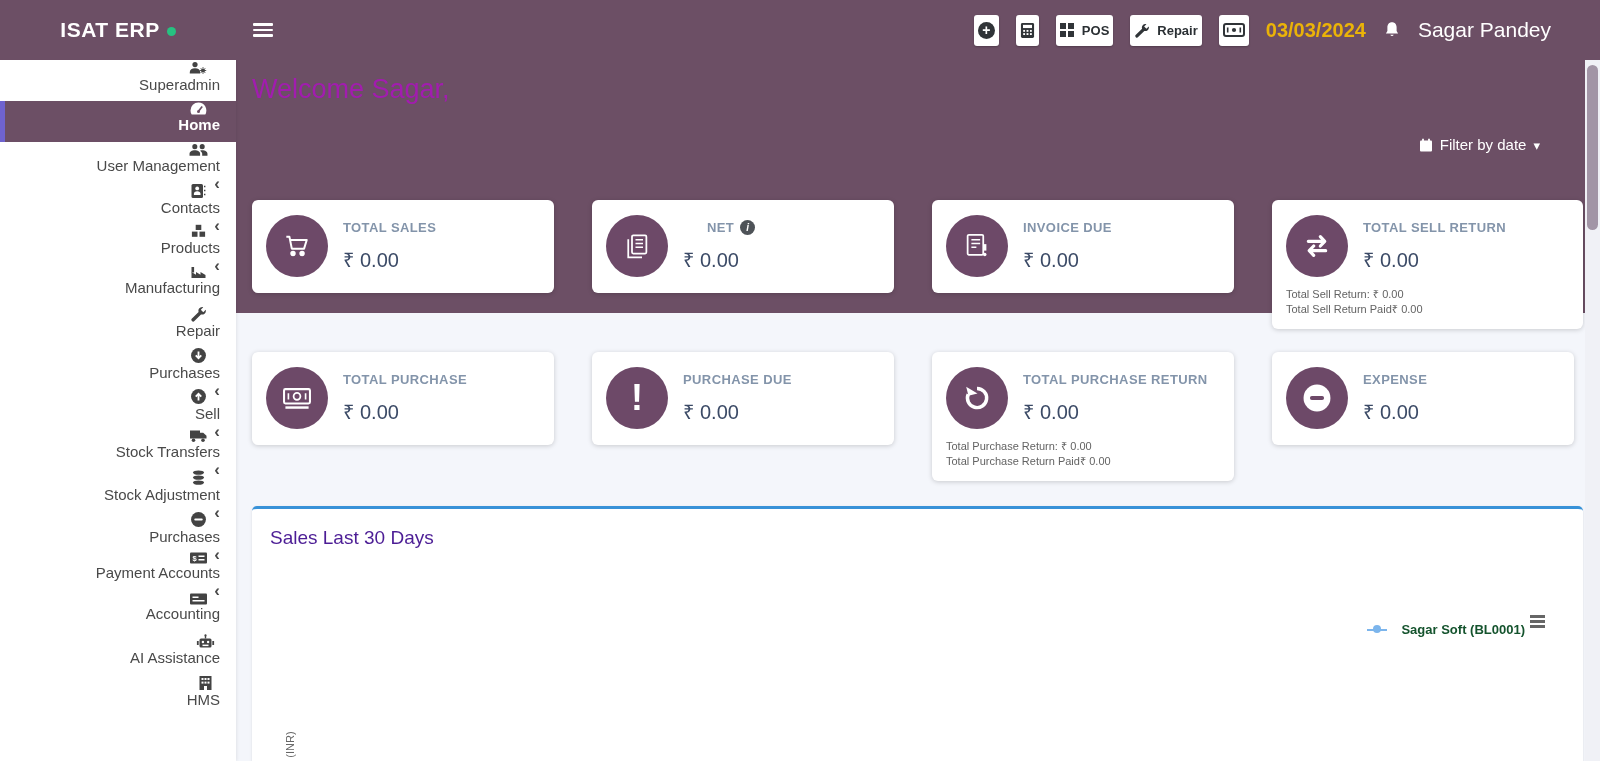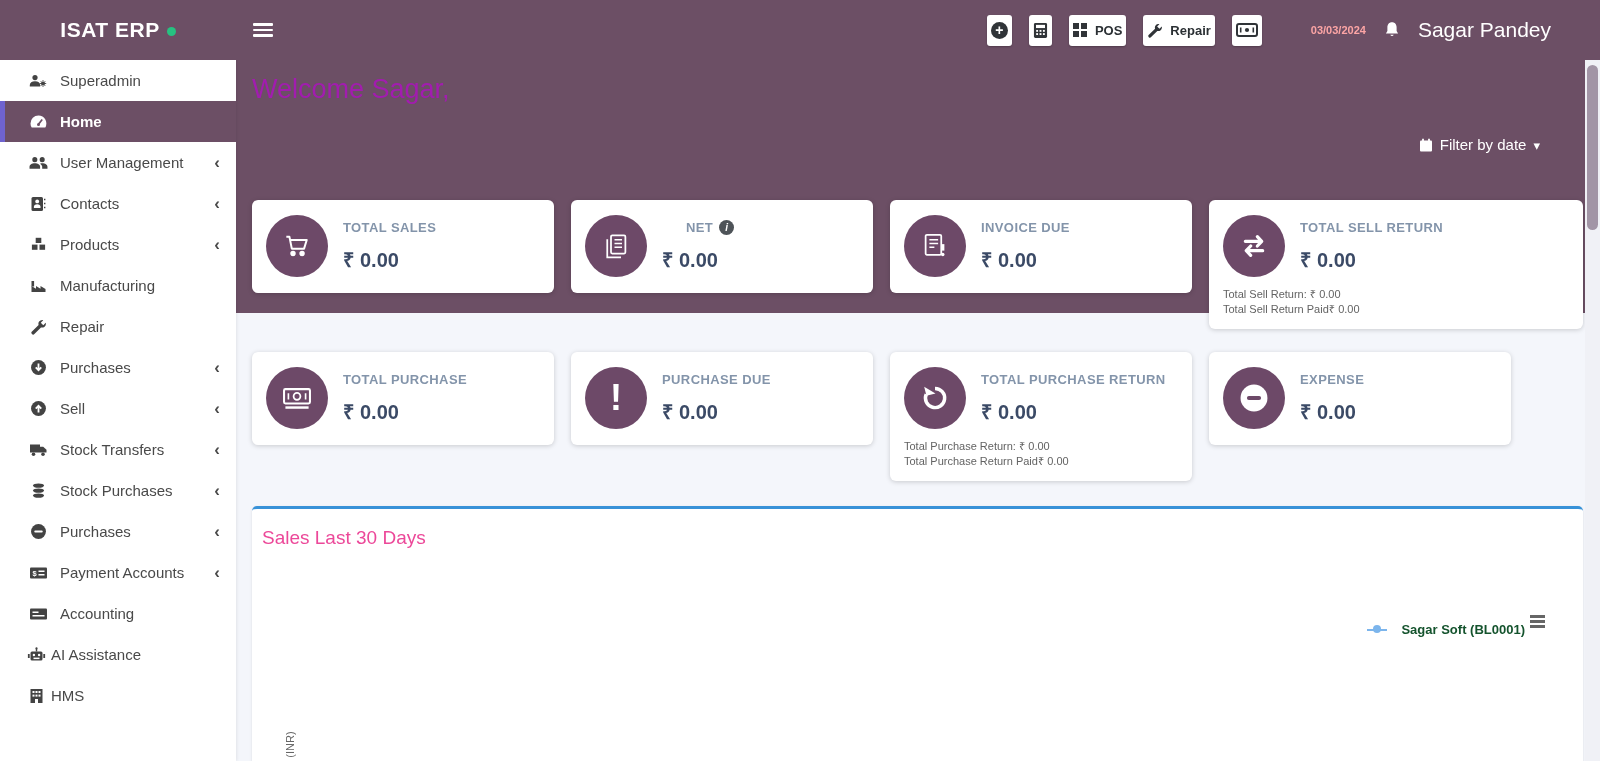--- a/index.html
+++ b/index.html
@@ -11,60 +11,60 @@
   .brand { width:236px; text-align:center; color:#fff; font-size:21px; font-weight:bold; letter-spacing:.5px; cursor:pointer; }
   .brand .dot { display:inline-block; width:9px; height:9px; border-radius:50%; background:#26c281; margin-left:7px; vertical-align:middle; }
   .hamburger { margin-left:17px; width:20px; cursor:pointer; }
   .hamburger span { display:block; height:2.5px; background:#fff; border-radius:1px; margin:3px 0; }
   .nav-right { margin-left:auto; display:flex; align-items:center; gap:17px; padding-right:49px; }
   .tbtn { height:31px; background:#fff; border-radius:3px; display:flex; align-items:center; gap:8px; padding:0 4px; color:#2b3034; font-weight:bold; font-size:13px; box-shadow:0 1px 2px rgba(0,0,0,.25); cursor:pointer; border:none; }
   .circle-plus { width:17px; height:17px; border-radius:50%; background:#303438; color:#fff; display:flex; align-items:center; justify-content:center; }
   .circle-plus::before { content:"+"; font-size:14px; font-weight:bold; line-height:1; }
   .pos-grid { display:grid; grid-template-columns:6px 6px; grid-template-rows:6px 6px; gap:2px; }
   .pos-grid i { background:#303438; }
-  .nav-date { color:#fca5a5; font-size:11px; font-weight:bold;margin-left:32px; }
+  .nav-date { color:#eab308; font-size:20px; font-weight:bold; }
   .nav-bell { cursor:pointer; display:flex; }
   .nav-user { color:#fff; font-size:21px; cursor:pointer; }
 
   
   .sidebar { position:absolute; top:60px; left:0; width:236px; height:701px; background:#fff; z-index:30; box-shadow:1px 0 3px rgba(0,0,0,.08); }
-  .nav-item { position:relative; height:41px; display:flex; align-items:center; padding:0 16px 0 27px; color:#494949; font-size:15px; cursor:pointer; }
+  .nav-item { position:relative; height:41px; display:flex; align-items:flex-end; padding:0 16px 16px 27px; color:#494949; font-size:15px; cursor:pointer;flex-direction:column; }
   .nav-item .nico { width:22px; display:flex; justify-content:center; margin-right:11px; flex:none; }
   .nav-item .chev { margin-left:auto; color:#4a4a4a; font-weight:bold; }
   .nav-item .chev::before { content:"‹"; font-size:17px; }
   .nav-item.active { background:#6c4f65; color:#fff; font-weight:bold; }
   .nav-item.active::before { content:""; position:absolute; left:0; top:0; bottom:0; width:5px; background:#6f63cf; }
   .nav-item.tight { padding-left:25px; }
   .nav-item.tight .nico { margin-right:4px; }
   svg.sideic { fill:#434343; }
 
   
   .band { position:absolute; top:60px; left:236px; width:1364px; height:253px; background:#6c4f65; }
   .welcome { position:absolute; left:252px; top:74px; color:#a21caf; font-size:27px; z-index:5; }
   .filter { position:absolute; top:136px; right:60px; display:flex; align-items:center; gap:7px; color:#fff; font-size:15px; cursor:pointer; z-index:5; }
   .filter .caret::before { content:"▾"; font-size:13px; }
 
-  .cards-row { position:absolute; left:252px; width:1331px; display:flex; gap:17px; align-items:flex-start; z-index:6; }
+  .cards-row { position:absolute; left:252px; width:1331px; display:flex; gap:38px; align-items:flex-start; z-index:6; }
   .row1 { top:200px; }
   .row2 { top:352px; }
   .card { background:#fff; border-radius:6px; width:302px; min-height:93px; padding:15px 12px 12px 14px; box-shadow:0 1px 5px rgba(0,0,0,.18); }
   .row1 .card:last-child { flex:1; }
   .card-main { display:flex; align-items:center; gap:15px; }
   .card-circle { width:62px; height:62px; border-radius:50%; background:#6d4968; color:#fff; display:flex; align-items:center; justify-content:center; flex:none; }
   .card-title { color:#8394aa; font-size:13px; font-weight:bold; letter-spacing:.4px; }
   .card-title-row { display:flex; align-items:flex-end; gap:6px;margin-left:24px; }
   .info-badge { width:15px; height:15px; border-radius:50%; background:#4e5358; color:#fff; display:inline-flex; align-items:center; justify-content:center; font-size:10px; font-weight:bold; font-style:italic; cursor:pointer; }
   .info-badge::before { content:"i"; }
-  .card-value { color:#3b4a66; font-size:20px; font-weight:bold; margin-top:11px; }
+  .card-value { color:#3b4a66; font-size:20px; font-weight:normal; margin-top:11px; }
   .card-subs { margin-top:10px; font-size:11px; color:#636363; line-height:15px; }
   .glyph-bang { font-size:36px; font-weight:bold; }
 
   
   .panel { position:absolute; left:252px; top:506px; width:1331px; height:600px; background:#fff; border-top:3px solid #3892d8; border-radius:5px; box-shadow:0 1px 3px rgba(0,0,0,.1); z-index:6; }
-  .panel-title { position:absolute; left:10px; top:18px; font-size:19px; color:#ec4899; }
+  .panel-title { position:absolute; left:18px; top:18px; font-size:19px; color:#4c1d95; }
   .chart-menu { position:absolute; top:104px; right:38px; cursor:pointer; }
   .chart-menu span { display:block; width:15px; height:3px; background:#666; margin:2px 0; }
   .chart-legend { position:absolute; top:113px; right:58px; display:flex; align-items:center; gap:14px; font-size:13px; font-weight:bold; color:#14532d; cursor:pointer; }
   .legend-marker { position:relative; width:20px; height:9px; flex:none; }
   .legend-marker i { position:absolute; left:0; top:3.5px; width:20px; height:2px; background:#7cb5ec; }
   .legend-marker b { position:absolute; left:6px; top:0; width:8px; height:8px; border-radius:50%; background:#7cb5ec; }
   .y-label { position:absolute; left:30px; top:258px; font-size:11px; color:#666; transform:rotate(-90deg); transform-origin:left top; white-space:nowrap; }
 
   
   .scrollbar { position:absolute; top:60px; right:0; width:15px; height:701px; background:#f0f1f6; z-index:50; }
@@ -238,21 +238,21 @@
     <span class="chev"></span>
   </div>
   <div class="nav-item">
     <span class="nico">
         <svg class="sideic" width="15" height="16" viewBox="0 0 14 16">
           <ellipse cx="7" cy="2.6" rx="5.6" ry="2.2"></ellipse>
           <ellipse cx="7" cy="7.6" rx="5.6" ry="2.2"></ellipse>
           <ellipse cx="7" cy="12.6" rx="5.6" ry="2.2"></ellipse>
         </svg>
       </span>
-    <span>Stock Purchases</span>
+    <span>Stock Adjustment</span>
     <span class="chev"></span>
   </div>
   <div class="nav-item">
     <span class="nico">
         <svg class="sideic" width="17" height="17" viewBox="0 0 16 16">
           <circle cx="8" cy="8" r="7"></circle>
           <rect x="4" y="7" width="8" height="2" rx="1" fill="#fff"></rect>
         </svg>
       </span>
     <span>Purchases</span>

